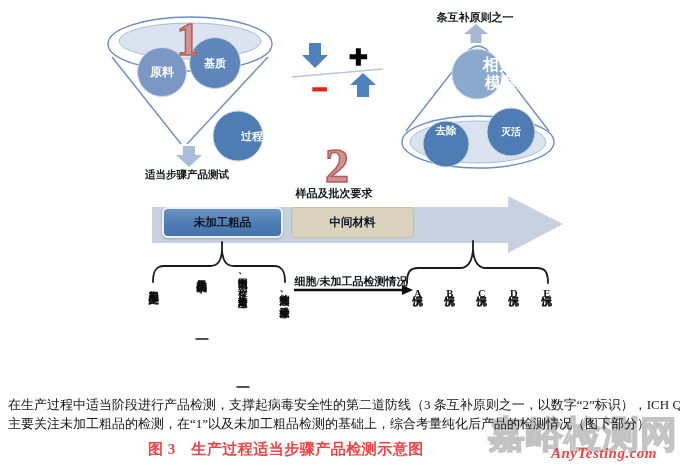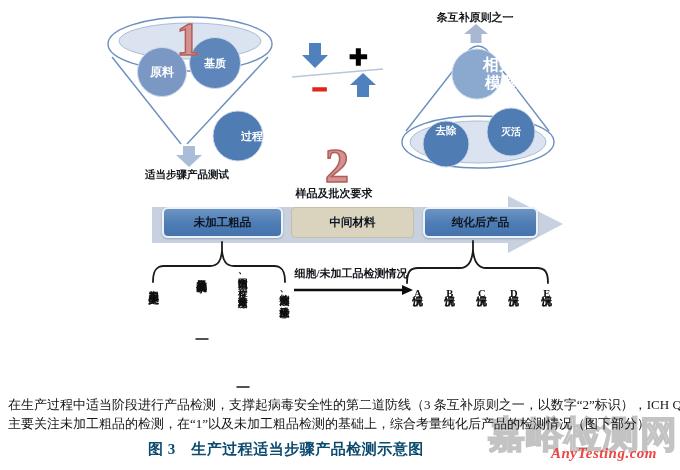--- a/index.html
+++ b/index.html
@@ -36,21 +36,21 @@
     -webkit-text-stroke:1.5px #000;font-family:"Liberation Sans","DejaVu Sans",sans-serif;
   }
   .minus{
     position:absolute;color:#e02620;font-weight:bold;font-size:26px;line-height:1;
     -webkit-text-stroke:1.5px #e02620;font-family:"Liberation Sans","DejaVu Sans",sans-serif;
   }
   .para{
     position:absolute;left:8px;top:396px;width:668px;font-size:13px;line-height:18.5px;
     color:#141414;white-space:nowrap;
   }
-  .figcap{position:absolute;left:148px;top:440px;font-size:15px;font-weight:bold;color:#0c4a6e;letter-spacing:0.5px;}
+  .figcap{position:absolute;left:148px;top:440px;font-size:15px;font-weight:bold;color:#ef4444;letter-spacing:0.5px;}
   .wm-cn{
     position:absolute;left:488px;top:410px;font-size:37px;font-weight:bold;letter-spacing:1px;
     color:rgba(255,255,255,0.05);-webkit-text-stroke:1.5px #c3c3c3;white-space:nowrap;
   }
   .wm-en{
     position:absolute;left:551px;top:445px;font-size:15px;font-style:italic;font-weight:bold;
     color:#ef4444;white-space:nowrap;letter-spacing:0.5px;
   }
   svg.layer{position:absolute;left:0;top:0;}
 </style>
@@ -127,28 +127,27 @@
     <span>模型</span>
   </div>
   <div class="circle-lbl" style="left:446px;top:131px;font-size:10.5px;">去除</div>
   <div class="circle-lbl" style="left:511px;top:132px;font-size:10px;">灭活</div>
 
   <div class="bignum" style="left:315px;top:142px;width:44px;font-size:48px;line-height:48px;">2</div>
   <div class="lbl" style="left:268px;top:186px;width:132px;font-size:11px;">样品及批次要求</div>
 
   <div class="band-box blue" style="left:162px;top:207px;width:121px;height:31px;">未加工粗品</div>
   <div class="band-box tan" style="left:291px;top:207px;width:123px;height:31px;">中间材料</div>
-  <div class="band-box blue" style="left:423px;top:207px;width:115px;height:31px;">纯化后产品</div>
 
   <div class="vtext" style="left:153px;top:282px;font-size:10.5px;">未加工品定义</div>
   <div class="vtext" style="left:201px;top:271px;font-size:10.5px;">样品及批次要求</div>
   <div class="vtext" style="left:242px;top:271px;font-size:9.5px;letter-spacing:0;">测试范围、程度、频度考量</div>
   <div class="vtext" style="left:284px;top:286px;font-size:10px;">检测方法、接受标准</div>
 
-  <div class="lbl" style="left:288px;top:266px;width:126px;font-size:11px;">细胞/未加工品检测情况</div>
+  <div class="lbl" style="left:288px;top:274px;width:126px;font-size:11px;">细胞/未加工品检测情况</div>
 
   <div class="vtext" style="left:417px;top:287px;font-size:10.5px;">情况A</div>
   <div class="vtext" style="left:449px;top:287px;font-size:10.5px;">情况B</div>
   <div class="vtext" style="left:481px;top:287px;font-size:10.5px;">情况C</div>
   <div class="vtext" style="left:513px;top:287px;font-size:10.5px;">情况D</div>
   <div class="vtext" style="left:546px;top:287px;font-size:10.5px;">情况E</div>
 
   <div class="wm-cn">嘉峪检测网</div>
   <div class="wm-en">AnyTesting.com</div>
 

